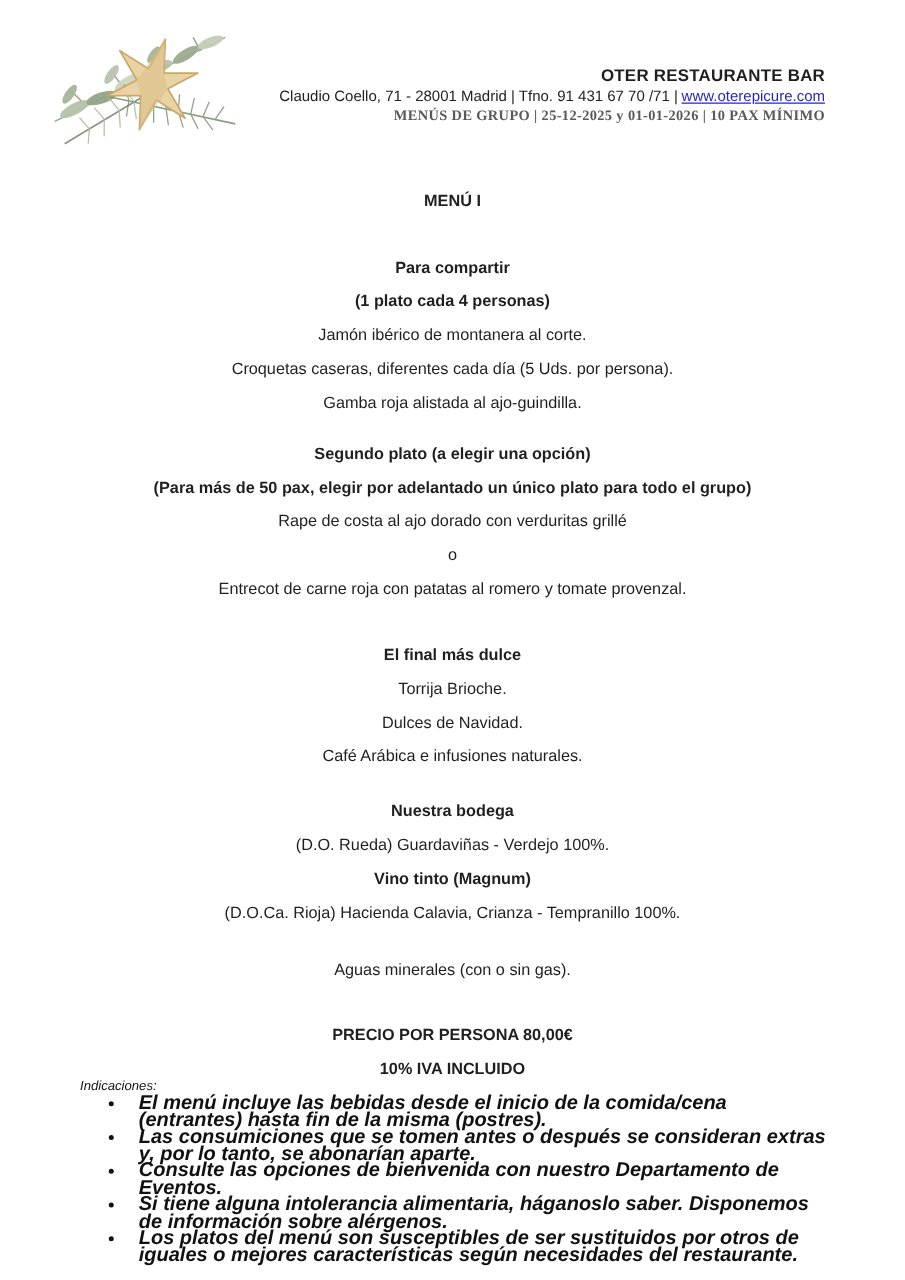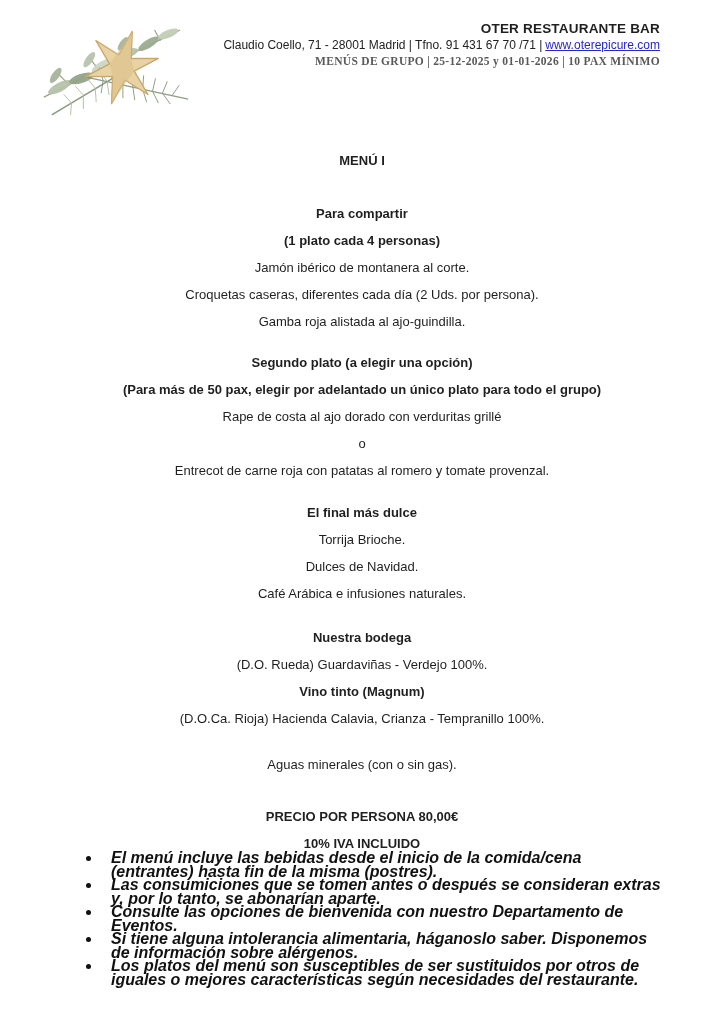--- a/index.html
+++ b/index.html
@@ -10,21 +10,21 @@
     margin:0 auto;
     font-family:"Liberation Sans", sans-serif;
     color:#1f1f1f;
     overflow:hidden;
     box-sizing:border-box;
   }
   
   .header{position:relative;height:128px;}
   .logo{position:absolute;left:30px;top:16px;width:168px;height:104px;}
   .header-text{
-    position:absolute;right:64px;top:20px;
+    position:absolute;right:64px;top:52px;
     text-align:right;white-space:nowrap;
   }
   .restaurant-name{margin:0;font-size:13.5px;font-weight:bold;line-height:17px;letter-spacing:.2px;}
   .address-line{margin:0;font-size:12px;line-height:16px;color:#222;}
   .address-line a{color:#2626cc;text-decoration:underline;margin-left:3px;}
   .menu-info{
     margin:0;font-size:11.5px;line-height:16px;
     font-family:"Liberation Serif", serif;
     font-weight:bold;color:#595959;letter-spacing:.3px;
   }
@@ -113,46 +113,47 @@
       <p class="menu-info">MENÚS DE GRUPO | 25-12-2025 y 01-01-2026 | 10 PAX MÍNIMO</p>
     </div>
   </div>
 
   <div class="menu">
     <p class="menu-title b">MENÚ I</p>
 
     <p class="b" style="margin-top:26px">Para compartir</p>
     <p class="b">(1 plato cada 4 personas)</p>
     <p>Jamón ibérico de montanera al corte.</p>
-    <p>Croquetas caseras, diferentes cada día (2 Uds. por persona).</p>
+    <p>Croquetas caseras, diferentes cada día (5 Uds. por persona).</p>
     <p>Gamba roja alistada al ajo-guindilla.</p>
 
     <p class="b" style="margin-top:14px">Segundo plato (a elegir una opción)</p>
     <p class="b">(Para más de 50 pax, elegir por adelantado un único plato para todo el grupo)</p>
     <p>Rape de costa al ajo dorado con verduritas grillé</p>
     <p>o</p>
     <p>Entrecot de carne roja con patatas al romero y tomate provenzal.</p>
 
-    <p class="b" style="margin-top:15px">El final más dulce</p>
+    <p class="b" style="margin-top:26px">El final más dulce</p>
     <p>Torrija Brioche.</p>
     <p>Dulces de Navidad.</p>
     <p>Café Arábica e infusiones naturales.</p>
 
     <p class="b" style="margin-top:17px">Nuestra bodega</p>
     <p>(D.O. Rueda) Guardaviñas - Verdejo 100%.</p>
     <p class="b">Vino tinto (Magnum)</p>
     <p>(D.O.Ca. Rioja) Hacienda Calavia, Crianza - Tempranillo 100%.</p>
 
     <p style="margin-top:19px">Aguas minerales (con o sin gas).</p>
 
     <p class="b" style="margin-top:25px">PRECIO POR PERSONA 80,00€</p>
     <p class="b">10% IVA INCLUIDO</p>
   </div>
 
   <div class="footnotes">
+    <p class="footnotes-heading">Indicaciones:</p>
     <ul>
       <li>El menú incluye las bebidas desde el inicio de la comida/cena (entrantes) hasta fin de la misma (postres).</li>
       <li>Las consumiciones que se tomen antes o después se consideran extras y, por lo tanto, se abonarían aparte.</li>
       <li>Consulte las opciones de bienvenida con nuestro Departamento de Eventos.</li>
       <li>Si tiene alguna intolerancia alimentaria, háganoslo saber. Disponemos de información sobre alérgenos.</li>
       <li>Los platos del menú son susceptibles de ser sustituidos por otros de iguales o mejores características según necesidades del restaurante.</li>
     </ul>
   </div>
 
 </div>

